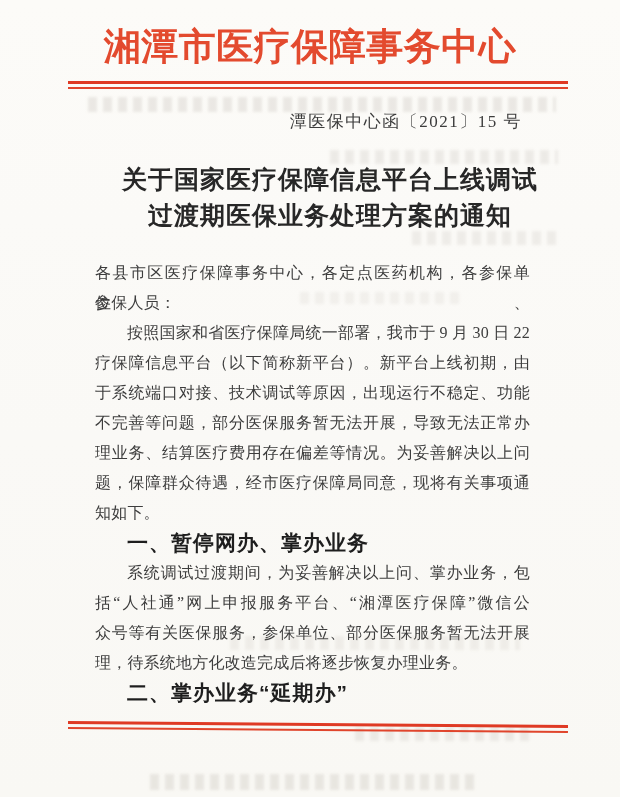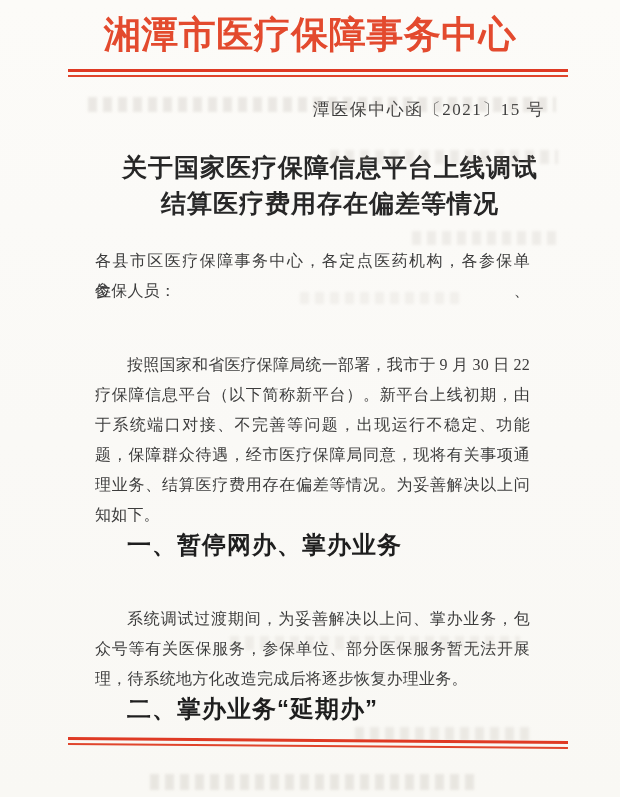--- a/index.html
+++ b/index.html
@@ -3,48 +3,48 @@
 <meta charset="utf-8">
 <style>
   html,body { margin:0; padding:0; background:#fbfaf7; }
   .page {
     position:relative; width:620px; height:797px; overflow:hidden;
     background:linear-gradient(180deg,#fcfbf8 0%, #faf9f6 55%, #f9f8f4 100%);
     font-family:"Liberation Serif","DejaVu Serif",serif;
   }
   
   .org {
-    padding-top:11px; text-align:center;
+    padding-top:23px; text-align:center;
     font-size:37px; font-weight:bold; line-height:47px;
     letter-spacing:0.5px; color:#e34a2e;
   }
   .rule { width:500px; margin:11px 0 0 68px; }
   .rule .r1 { height:3px; background:#df3a24; }
   .rule .gap { height:3px; }
   .rule .r2 { height:2px; background:#e0452c; }
   .rule.bottom { margin-top:15px; transform:rotate(0.45deg); }
   
   .docnum {
-    margin-top:21px; text-align:right; padding-right:75px;
+    margin-top:21px; text-align:right; padding-right:98px;
     font-size:17px; letter-spacing:1.5px; color:#3c3c3c;
   }
   
   .title {
     margin:29px 0 0 0; text-align:center;
     font-size:25px; font-weight:700; letter-spacing:1px;
     line-height:36px; color:#272727;padding-left:40px;
   }
   
   .body { margin:24px 0 0 95px; width:435px; font-size:16px; color:#3d3d3d; }
   .bl { height:30px; line-height:30px; letter-spacing:0.2px; word-break:break-all; white-space:nowrap; }
   .j  { text-align:justify; text-align-last:justify; text-justify:inter-character; white-space:normal; }
-  .ind { text-indent:32px;margin-top:44px; }
+  .ind { text-indent:32px; }
   .hd {
     font-family:"Liberation Sans","DejaVu Sans",sans-serif;
-    font-weight:700; font-size:24px; color:#1e1e1e;
+    font-weight:700; font-size:21px; color:#1e1e1e;
     text-indent:32px; letter-spacing:1px;
   }
   
   .ghost {
     position:absolute; pointer-events:none; filter:blur(1.7px);
     background:repeating-linear-gradient(90deg,
       rgba(168,160,150,0.38) 0 9px, rgba(168,160,150,0) 9px 15px);
   }
   .g1 { left:88px;  top:97px;  width:468px; height:15px; opacity:.55; }
   .g2 { left:330px; top:150px; width:228px; height:14px; opacity:.45; }
@@ -72,37 +72,39 @@
   <div class="rule">
     <div class="r1"></div>
     <div class="gap"></div>
     <div class="r2"></div>
   </div>
 
   <div class="docnum">潭医保中心函〔2021〕15 号</div>
 
   <div class="title">
     <div>关于国家医疗保障信息平台上线调试</div>
-    <div>结算医疗费用存在偏差等情况</div>
+    <div>过渡期医保业务处理方案的通知</div>
   </div>
 
   <div class="body">
     <div class="bl j">各县市区医疗保障事务中心，各定点医药机构，各参保单位、</div>
     <div class="bl">参保人员：</div>
 
     <div class="bl j ind">按照国家和省医疗保障局统一部署，我市于 9 月 30 日 22</div>
     <div class="bl j">疗保障信息平台（以下简称新平台）。新平台上线初期，由</div>
-    <div class="bl j">于系统端口对接、不完善等问题，出现运行不稳定、功能</div>
+    <div class="bl j">于系统端口对接、技术调试等原因，出现运行不稳定、功能</div>
+    <div class="bl j">不完善等问题，部分医保服务暂无法开展，导致无法正常办</div>
+    <div class="bl j">理业务、结算医疗费用存在偏差等情况。为妥善解决以上问</div>
     <div class="bl j">题，保障群众待遇，经市医疗保障局同意，现将有关事项通</div>
-    <div class="bl j">理业务、结算医疗费用存在偏差等情况。为妥善解决以上问</div>
     <div class="bl">知如下。</div>
 
     <div class="bl hd">一、暂停网办、掌办业务</div>
 
     <div class="bl j ind">系统调试过渡期间，为妥善解决以上问、掌办业务，包</div>
+    <div class="bl j">括“人社通”网上申报服务平台、“湘潭医疗保障”微信公</div>
     <div class="bl j">众号等有关医保服务，参保单位、部分医保服务暂无法开展</div>
     <div class="bl">理，待系统地方化改造完成后将逐步恢复办理业务。</div>
 
     <div class="bl hd">二、掌办业务“延期办”</div>
   </div>
 
   <div class="rule bottom">
     <div class="r1"></div>
     <div class="gap"></div>
     <div class="r2"></div>

